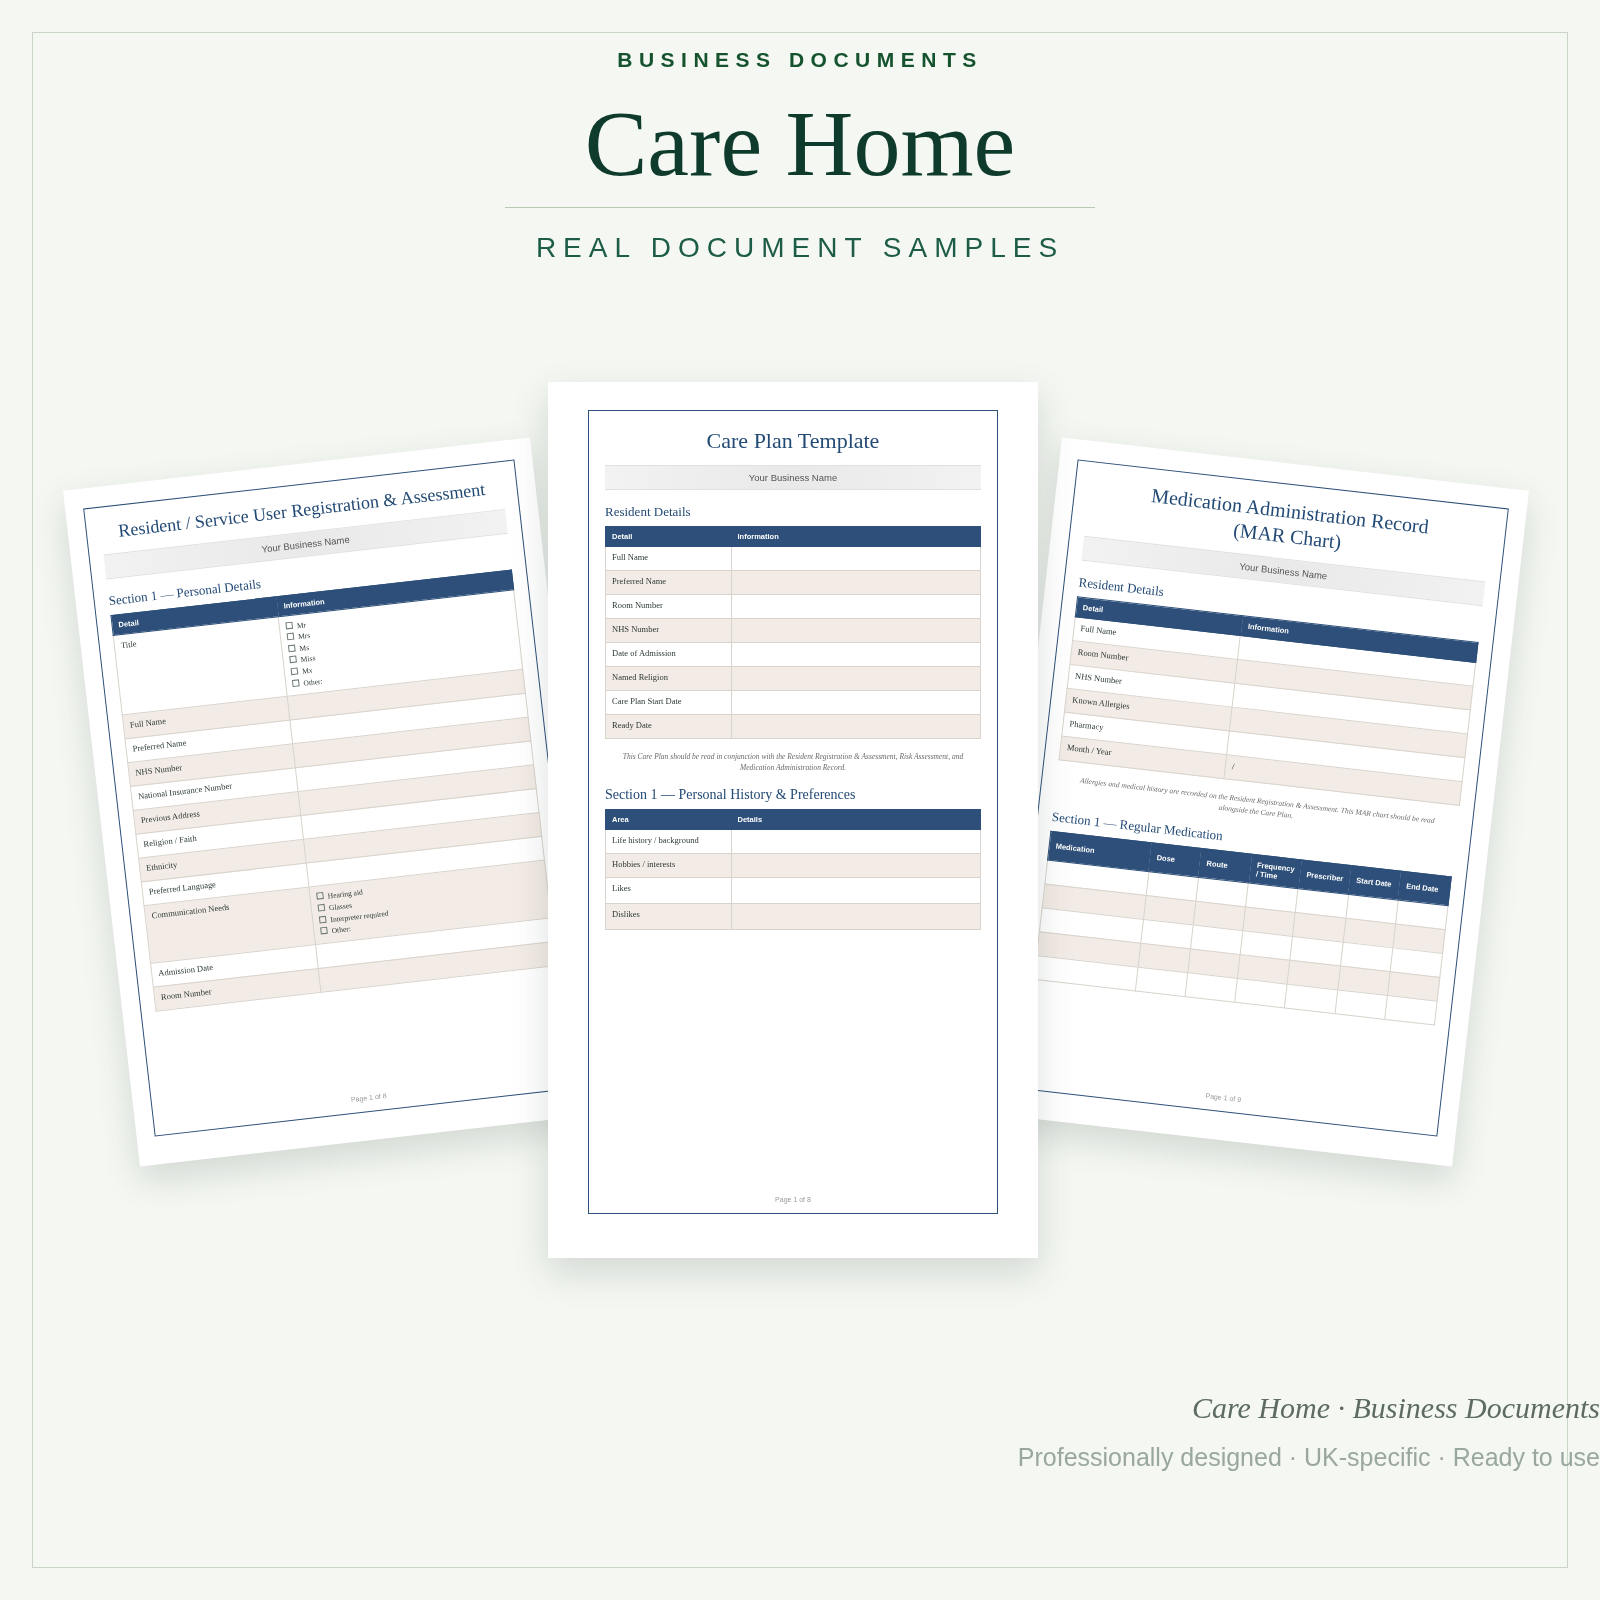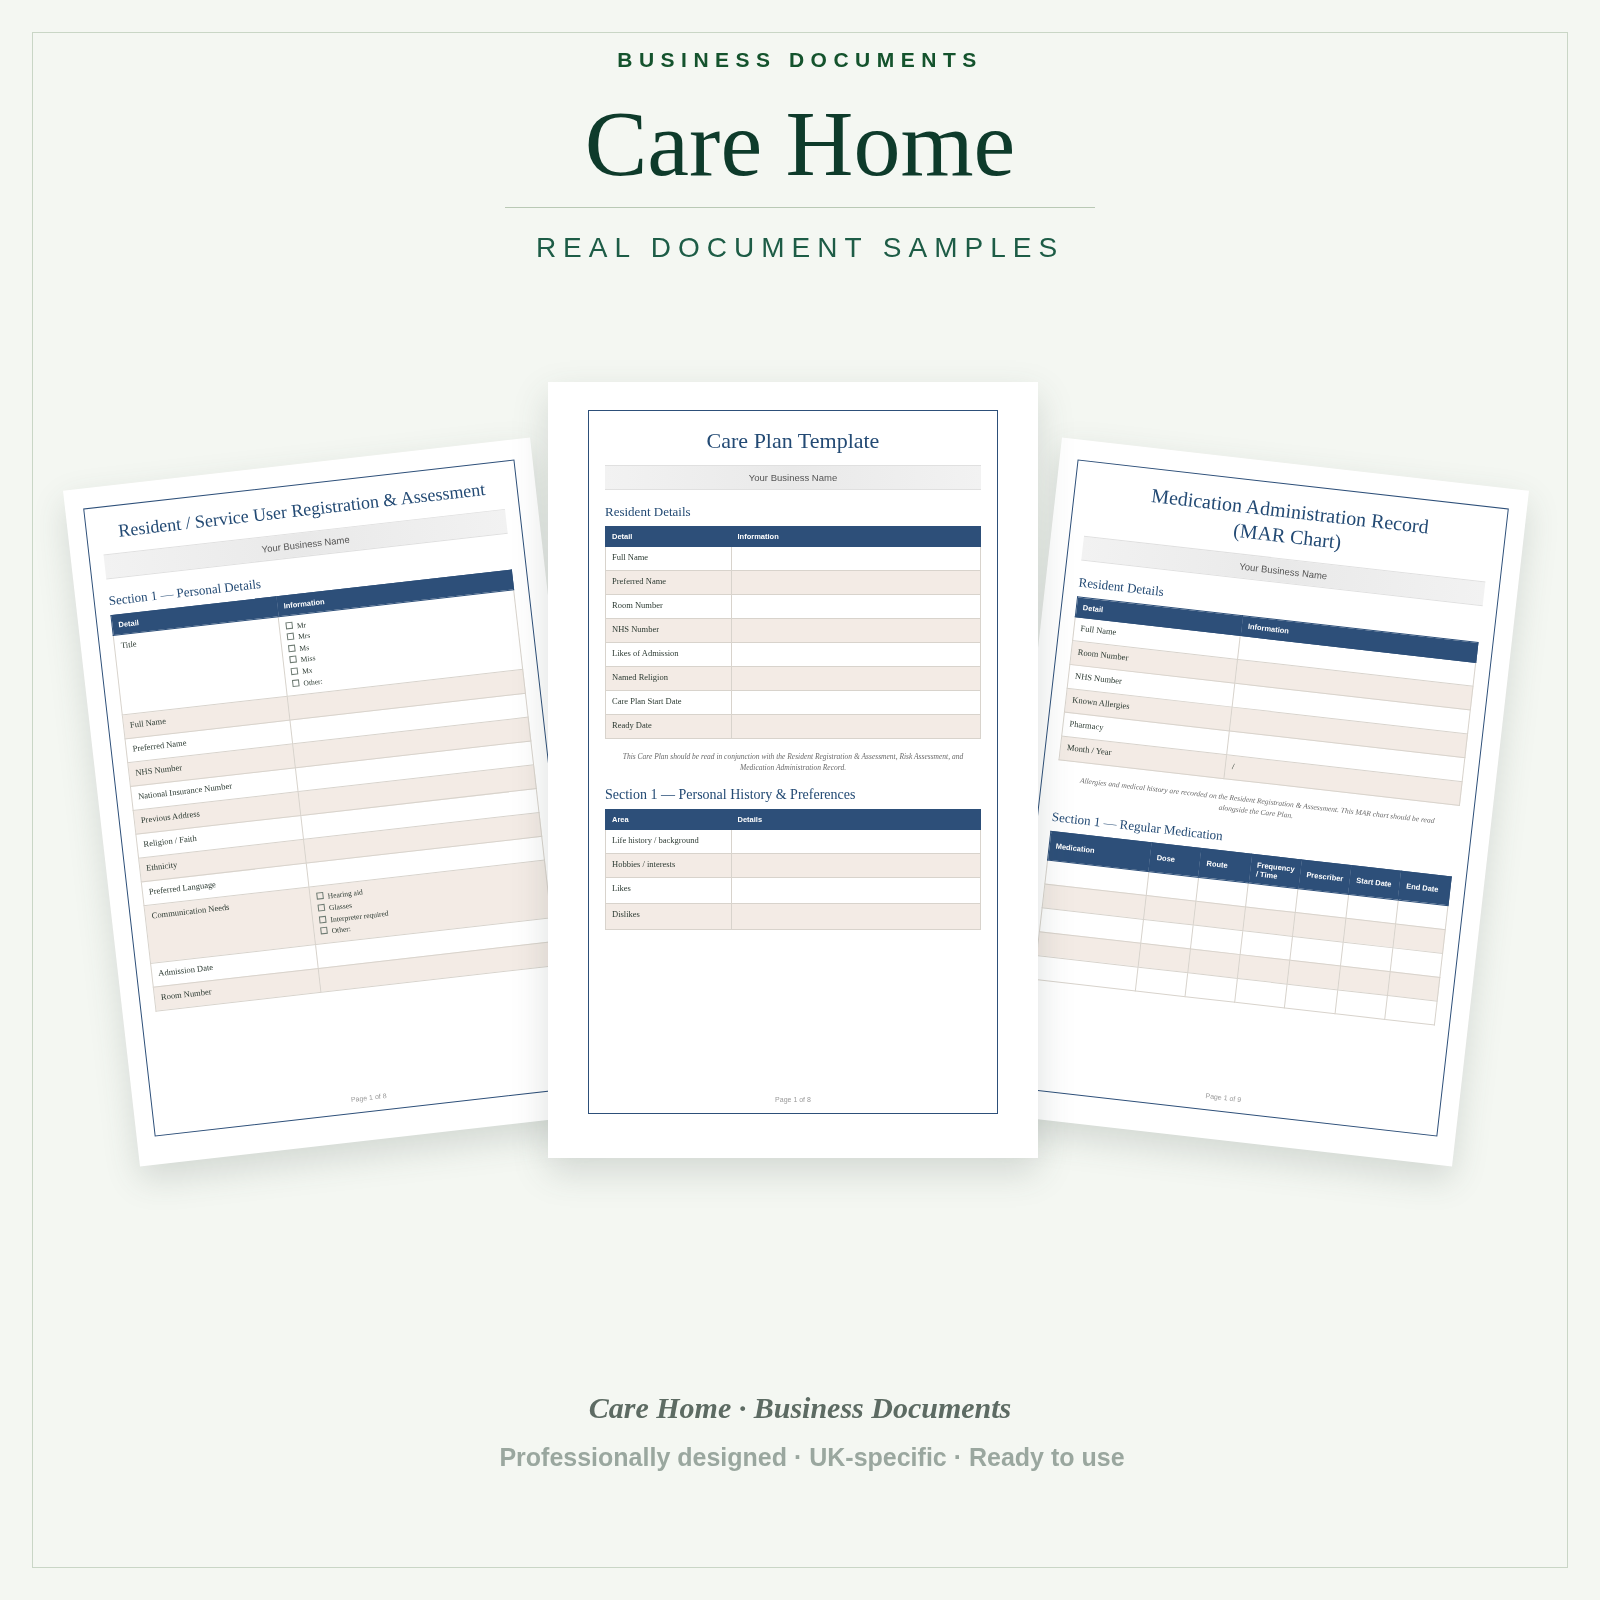--- a/index.html
+++ b/index.html
@@ -62,22 +62,21 @@
     font-weight: 500;
     text-align: center;
   }
 
   
   .footer {
     position: absolute;
     bottom: 128px;
     left: 0;
     width: 100%;
-    text-align: center;
-    font-weight: bold;
+    text-align: right;
   }
   .footer-line1 {
     font-family: "Liberation Serif", serif;
     font-style: italic;
     font-size: 30px;
     color: #5d6b63;
   }
   .footer-line2 {
     font-family: "Liberation Sans", sans-serif;
     font-size: 25px;
@@ -124,21 +123,21 @@
     left: 1022px;
     top: 92px;
     transform: rotate(6.5deg);
   }
   .sheet-right .sheet-inner {
     left: 18px; top: 20px; right: 18px; bottom: 28px;
   }
   
   .sheet-center {
     width: 490px;
-    height: 776px;
+    height: 876px;
     left: 548px;
     top: 12px;
     z-index: 5;
   }
   .sheet-center .sheet-inner {
     left: 40px; top: 28px; right: 40px; bottom: 44px;
   }
 
   .doc-title {
     font-family: "Liberation Serif", serif;
@@ -461,21 +460,21 @@
               </tr>
           <tr>
                 <td>Room Number</td>
                 <td></td>
               </tr>
           <tr class="alt">
                 <td>NHS Number</td>
                 <td></td>
               </tr>
           <tr>
-                <td>Likes of Admission</td>
+                <td>Date of Admission</td>
                 <td></td>
               </tr>
           <tr class="alt">
                 <td>Named Religion</td>
                 <td></td>
               </tr>
           <tr>
                 <td>Care Plan Start Date</td>
                 <td></td>
               </tr>

